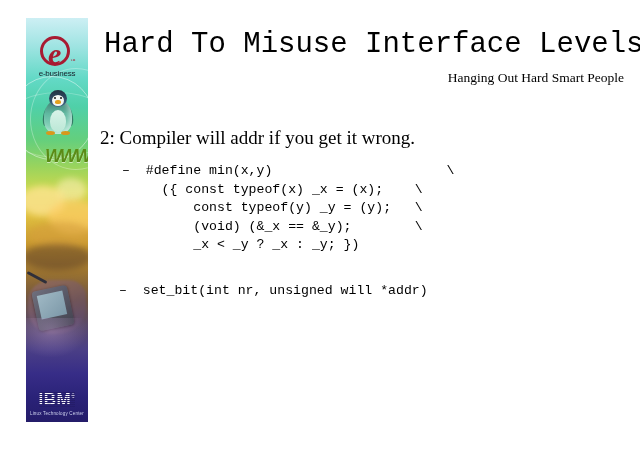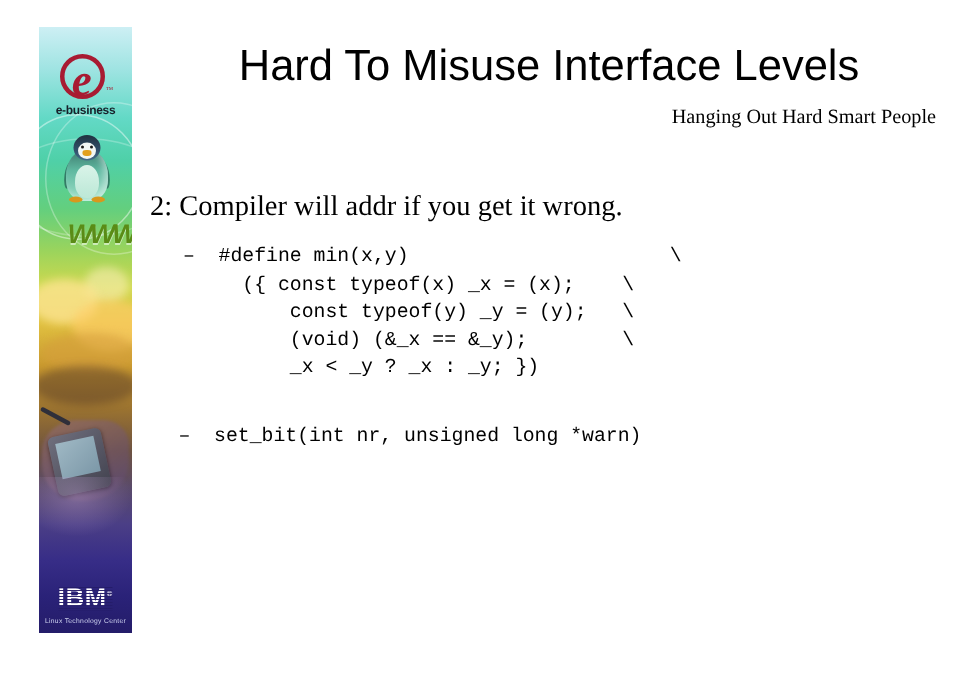--- a/index.html
+++ b/index.html
@@ -90,21 +90,21 @@
     font-size: 5px;
     color: #a81b32;
     vertical-align: super;
     position: relative;
     left: 1px;
     top: 4px;
   }
   .eb-word {
     margin-top: 3px;
     font-family: "Liberation Sans", sans-serif;
-    font-weight: bold;
+    font-weight: normal;
     font-size: 8px;
     color: #17202a;
     letter-spacing: -0.2px;
   }
 
   
   #penguin {
     position: absolute;
     left: 17px;
     top: 72px;
@@ -285,21 +285,21 @@
   }
 
   
   #title {
     position: absolute;
     left: 104px;
     top: 28px;
     width: 524px;
     font-size: 29px;
     color: #000000;
-    font-family: Liberation Sans, sans-serif;
+    font-family: Liberation Mono, monospace;
     white-space: nowrap;
     text-align: center;
   }
   #subtitle {
     position: absolute;
     left: 104px;
     top: 70px;
     width: 520px;
     text-align: right;
     font-size: 13.5px;
@@ -392,15 +392,15 @@
   <div id="title">Hard To Misuse Interface Levels</div>
   <div id="subtitle">Hanging Out Hard Smart People</div>
 
   <div class="bullet-l1" id="b2">2: Compiler will addr if you get it wrong.</div>
 
   <div id="code-block">–  #define min(x,y)                      \
      ({ const typeof(x) _x = (x);    \
          const typeof(y) _y = (y);   \
          (void) (&amp;_x == &amp;_y);        \
          _x &lt; _y ? _x : _y; })</div>
-  <div id="code-block2">–  set_bit(int nr, unsigned long *warn)</div>
+  <div id="code-block2">–  set_bit(int nr, unsigned will *addr)</div>
 
 </div>
 
 </body></html>

